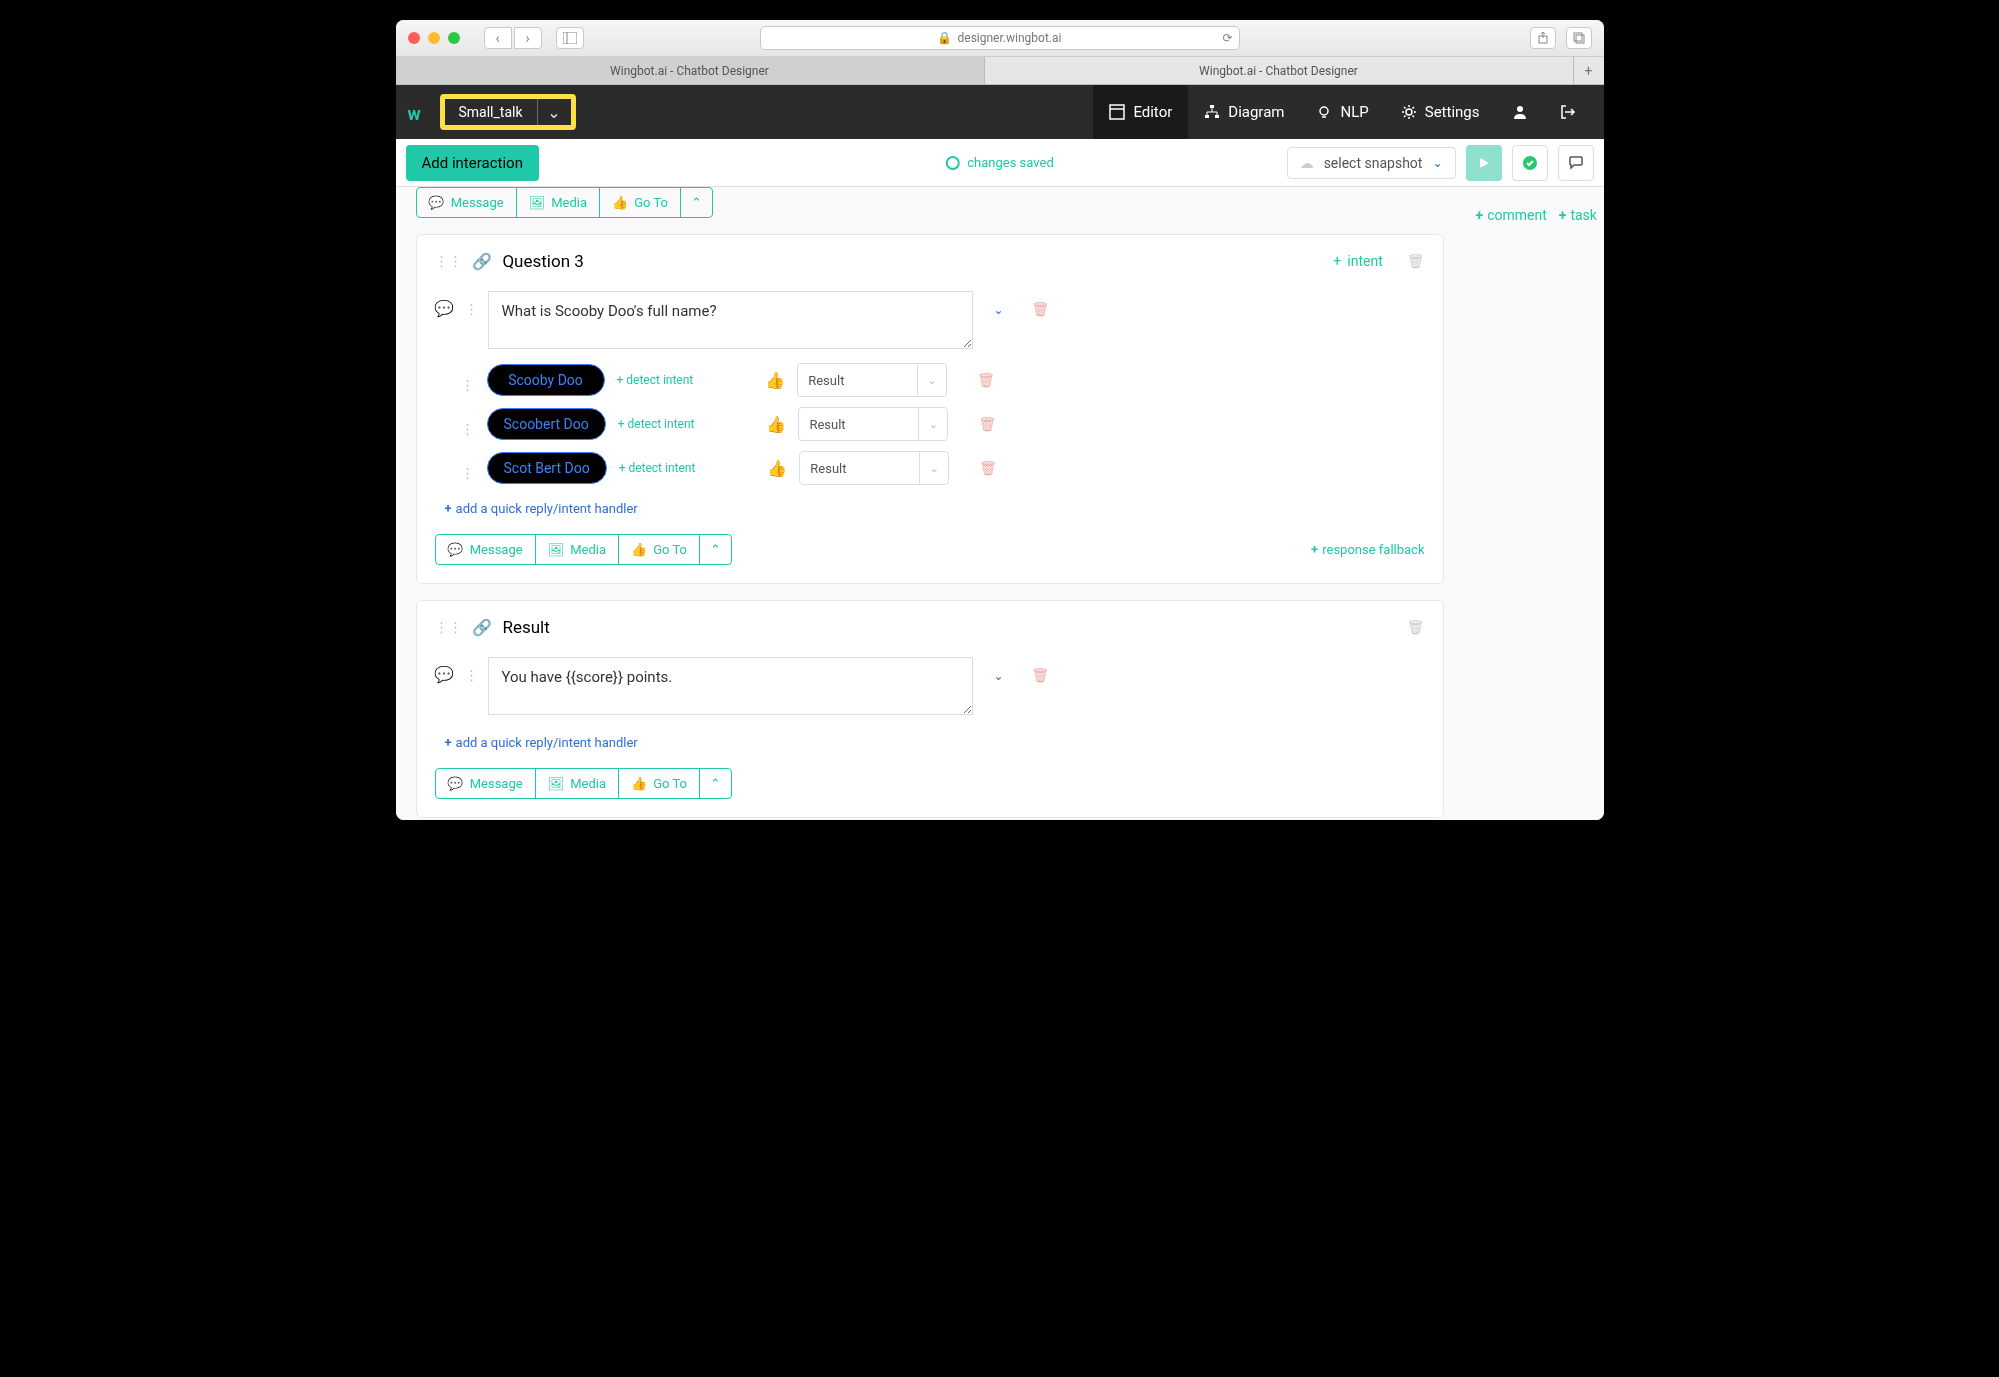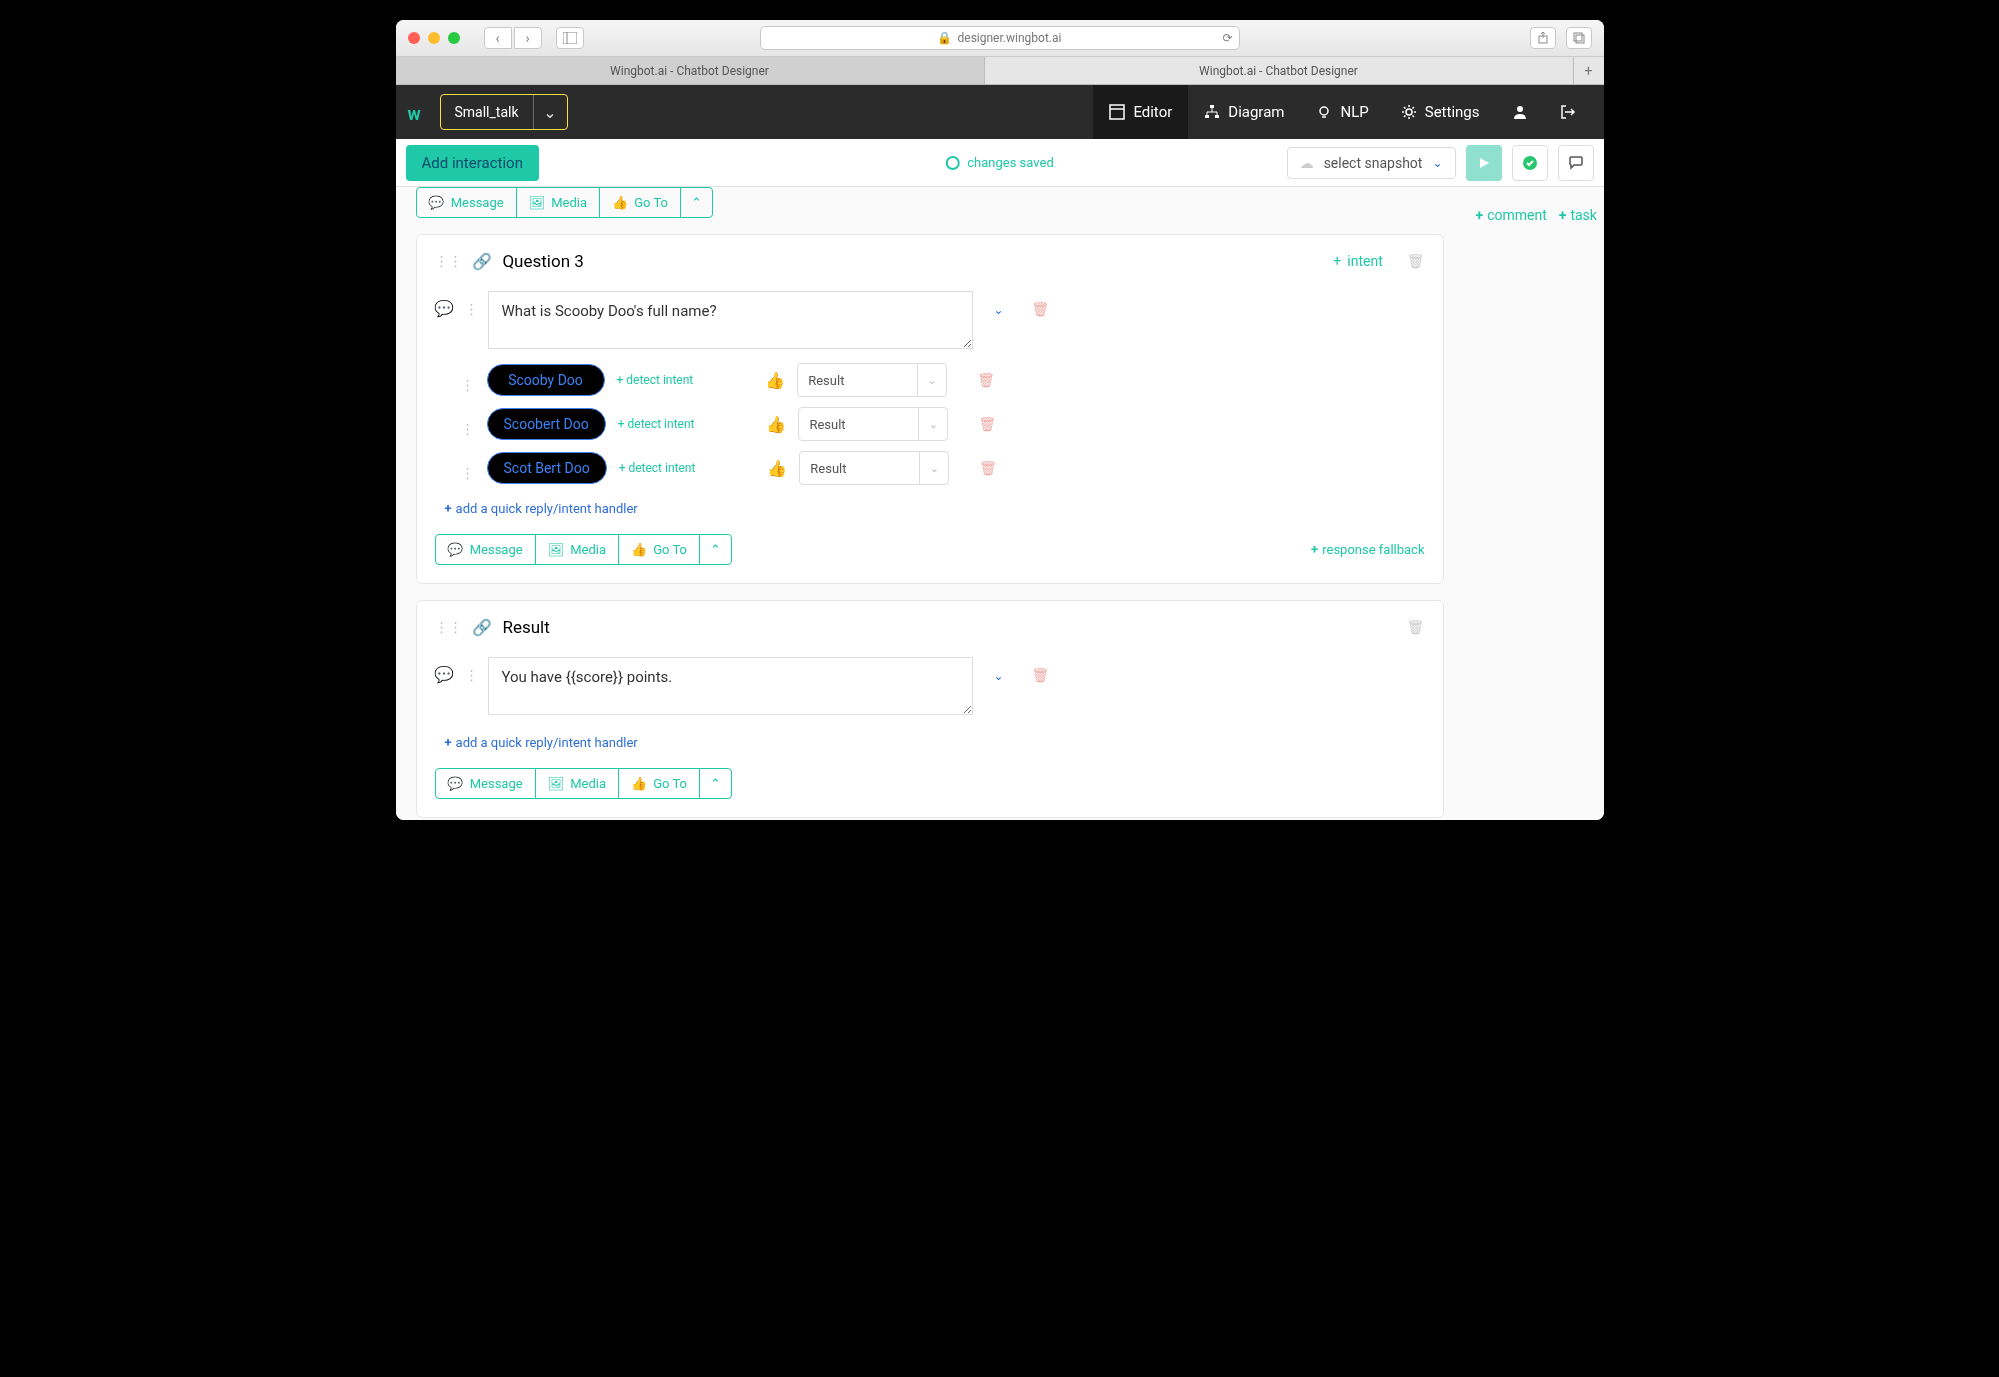--- a/index.html
+++ b/index.html
@@ -22,31 +22,31 @@
 
 
 .tabs { height:28px; background:#d1d0d0; display:flex; border-bottom:1px solid #bbb; }
 .tab { flex:1; display:flex; align-items:center; justify-content:center; font-size:12px; color:#555; border-right:1px solid #bbb; background:#e7e6e6;}
 .tab.active{ background:#d1d0d0; }
 .tab-add { width:30px; display:flex; align-items:center; justify-content:center; color:#777; font-size:14px; background:#e7e6e6;}
 
 
 .app-header { height:54px; background:#2b2b2b; display:flex; align-items:center; padding:0 12px; color:#fff; }
 .logo { width:18px; height:18px; color:#1fc8a7; font-weight:bold; font-size:18px; margin-right:14px;}
-.bot-select { display:flex; align-items:center; border:1px solid #fde047; border-radius:4px; height:36px; }
+.bot-select { display:flex; align-items:center; border:5px solid #fde047; border-radius:4px; height:36px; }
 .bot-select .name { padding:0 14px; color:#fff; font-size:14px; }
 .bot-select .chev { width:34px; height:100%; border-left:1px solid #6a6a6a; display:flex; align-items:center; justify-content:center; color:#ddd;}
 .menu { margin-left:auto; display:flex; height:100%; }
 .menu-item { padding:0 16px; display:flex; align-items:center; gap:8px; color:#fff; font-size:15px; }
 .menu-item.active { background:#1a1a1a; }
 .menu-item svg { width:16px; height:16px; }
 
 
 .bar2 { height:48px; background:#fff; border-bottom:1px solid #e0e0e0; display:flex; align-items:center; padding:0 10px; }
-.btn-teal { background:#1fc8a7; color:#0c4a6e; padding:9px 16px; border-radius:4px; font-size:15px; border:none; }
+.btn-teal { background:#1fc8a7; color:#000000; padding:9px 16px; border-radius:4px; font-size:15px; border:none; }
 .save-status { position:absolute; left:50%; transform:translateX(-50%); display:flex; align-items:center; gap:8px; color:#1fc8a7; font-size:13px; }
 .save-status .circle { width:14px; height:14px; border:2px solid #1fc8a7; border-radius:50%; }
 .bar2-right { margin-left:auto; display:flex; gap:10px; align-items:center; }
 .snapshot { display:flex; align-items:center; gap:10px; padding:7px 12px; border:1px solid #ddd; border-radius:4px; font-size:14px; color:#555; background:#fff;}
 .snapshot .cloud { color:#ccc; }
 .snapshot .chev { color:#2e6ed6; font-size:12px;}
 .play-btn { width:36px; height:36px; background:#8fe0cf; border-radius:4px; display:flex; align-items:center; justify-content:center; color:#fff; }
 .square-btn { width:36px; height:36px; border:1px solid #ddd; border-radius:4px; display:flex; align-items:center; justify-content:center; }
 .square-btn.ok { color:#28c76f; background:#fff;}
 .square-btn.chat { color:#555; background:#fff;}

